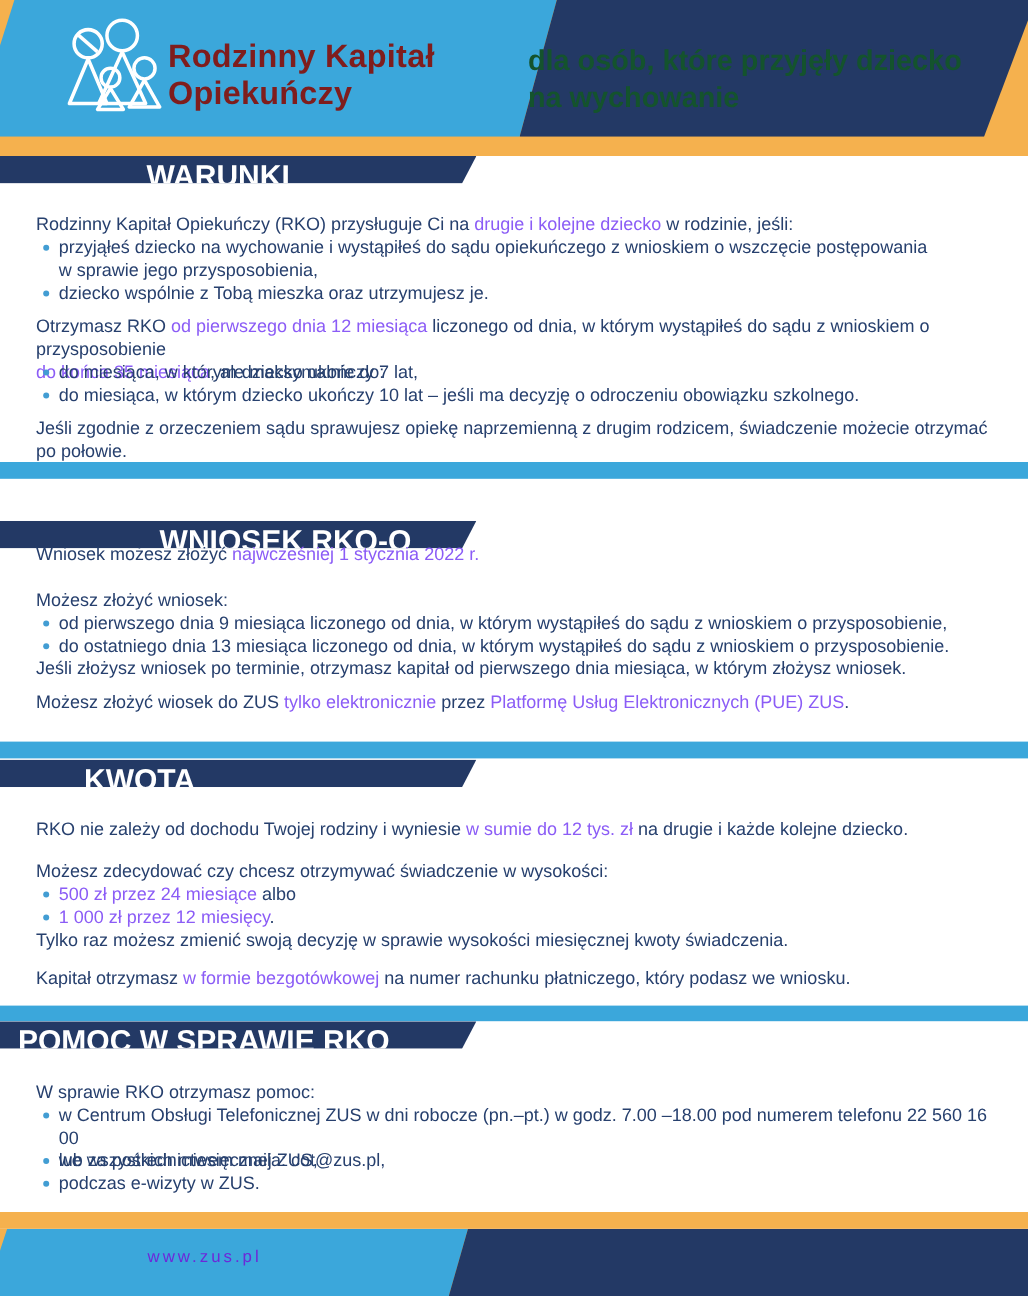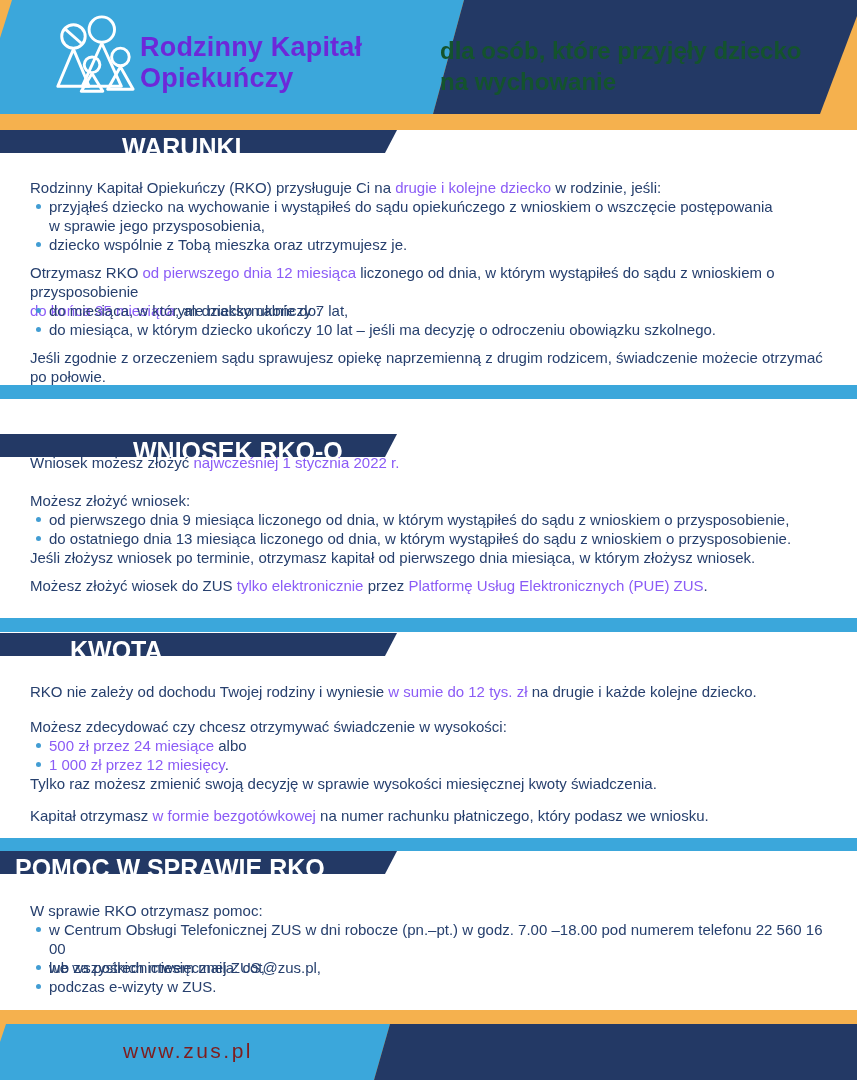--- a/index.html
+++ b/index.html
@@ -7,21 +7,21 @@
         font-family:"Liberation Sans",sans-serif;overflow:hidden;}
   .abs{position:absolute;}
 
   
   .header{left:0;top:0;width:857px;height:130px;background:#F5B14E;}
   .header-blue{position:absolute;left:0;top:0;width:857px;height:130px;background:#3BA7DB;
     clip-path:polygon(12px 0,464px 0,433px 114px,0 114px,0 38px);}
   .header-navy{position:absolute;left:0;top:0;width:857px;height:130px;background:#233965;
     clip-path:polygon(464px 0,857px 0,857px 16px,820px 114px,433px 114px);}
   .logo{position:absolute;left:50px;top:15px;}
-  .brand{position:absolute;left:140px;top:32px;color:#6d28d9;font-size:27px;font-weight:bold;
+  .brand{position:absolute;left:140px;top:32px;color:#7f1d1d;font-size:27px;font-weight:bold;
     line-height:31px;white-space:pre-line;letter-spacing:.2px;}
   .tagline{position:absolute;left:440px;top:35px;color:#14532d;font-size:24px;font-weight:bold;
     line-height:31px;white-space:pre-line;}
 
   
   .banner{height:23px;width:450px;box-sizing:border-box;background:#233965;color:#ffffff;
     font-weight:bold;font-size:25px;line-height:35px;
     clip-path:polygon(0 0,397px 0,385px 100%,0 100%);}
   #banner-warunki{top:130px;left:0;padding-left:122px;}
   #banner-wniosek{top:402px;left:0;padding-left:133px;margin-top:32px;}
@@ -38,21 +38,21 @@
   .dot{flex:none;width:5px;height:5px;border-radius:50%;background:#429DD3;margin:7px 8px 0 0;}
   .bullet-text{white-space:pre-line;}
 
   
   .footer-orange{top:1010px;left:0;width:857px;height:14px;background:#F5B14E;}
   .footer-bar{top:1024px;left:0;width:857px;height:56px;background:#F5B14E;}
   .footer-blue{position:absolute;left:0;top:0;width:857px;height:56px;background:#3BA7DB;
     clip-path:polygon(6px 0,390px 0,374px 56px,0 56px,0 18px);}
   .footer-navy{position:absolute;left:0;top:0;width:857px;height:56px;background:#233965;
     clip-path:polygon(390px 0,857px 0,857px 56px,374px 56px);}
-  .footer-url{position:absolute;left:123px;top:15px;color:#7f1d1d;font-size:21px;
+  .footer-url{position:absolute;left:123px;top:15px;color:#6d28d9;font-size:14px;
     letter-spacing:2.5px;cursor:pointer;}
 </style>
 </head>
 <body>
 
 <div class="page">
 
   <div class="abs header">
     <div class="header-blue"></div>
     <div class="header-navy"></div>

